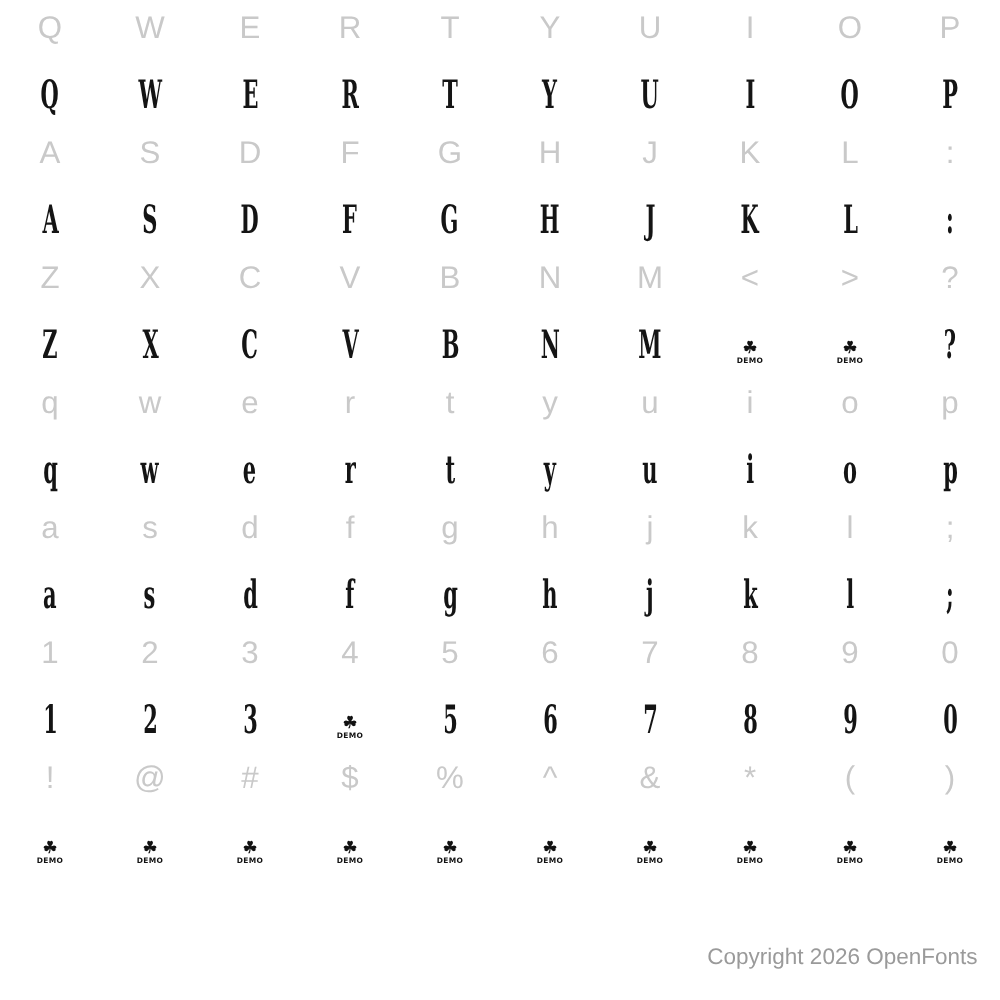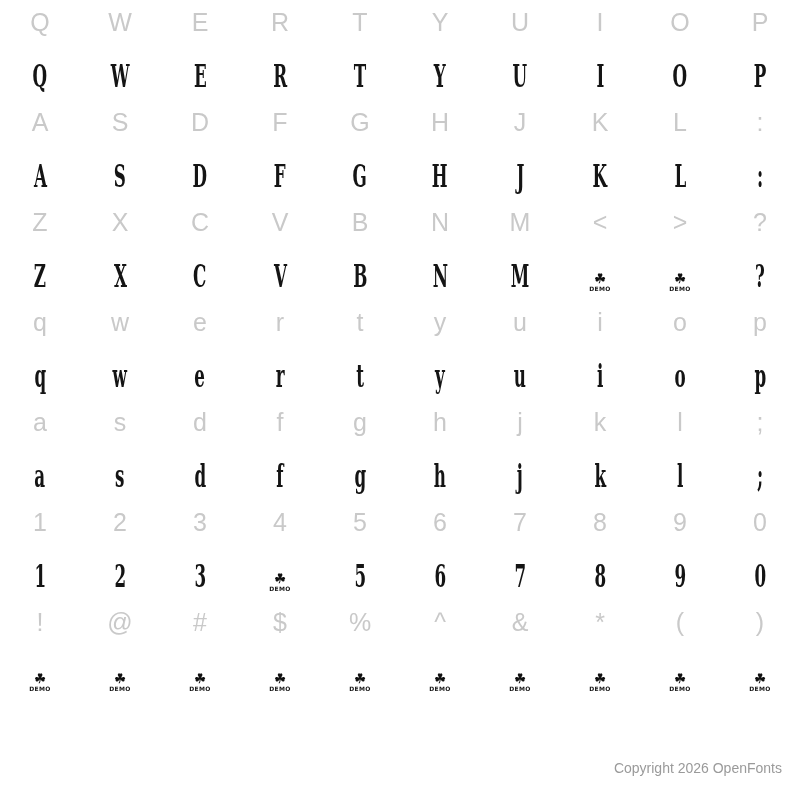--- a/index.html
+++ b/index.html
@@ -91,21 +91,21 @@
     font-weight: 700;
     letter-spacing: 0.3px;
     color: #111;
     line-height: 1;
   }
   .copyright {
     position: absolute;
     right: 18px;
     bottom: 24px;
     color: #9a9a9a;
-    font-size: 14px;
+    font-size: 18px;
     font-family: "Liberation Sans", sans-serif;
     white-space: nowrap;
   }
 </style>
 </head>
 <body>
 
 <div class="sheet">
   <div class="grid">
       <div class="row-group">

